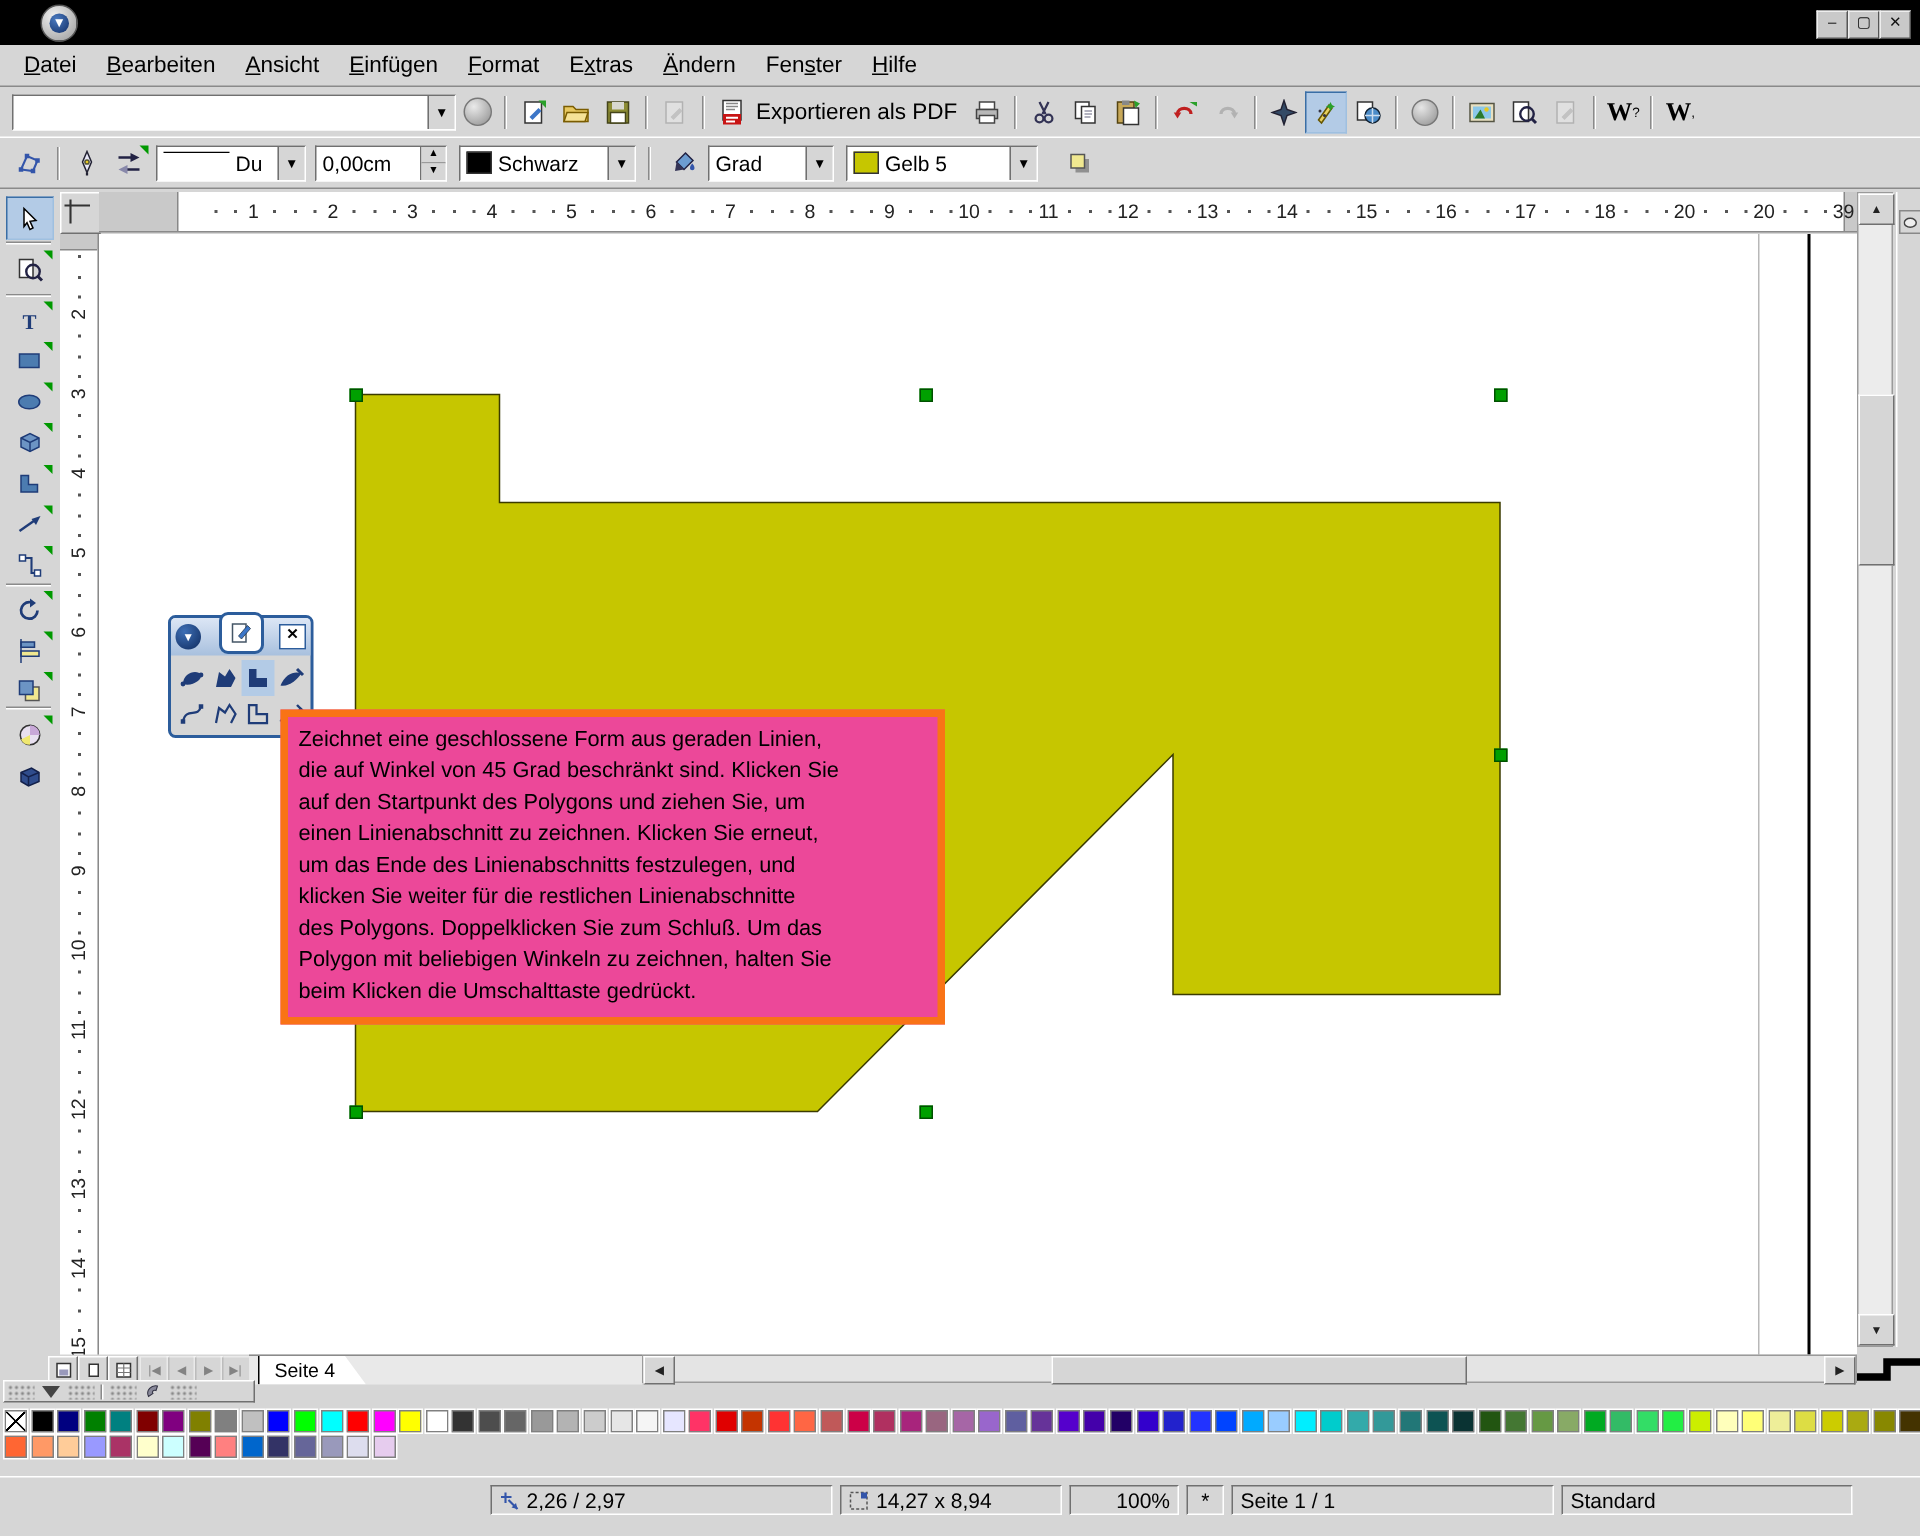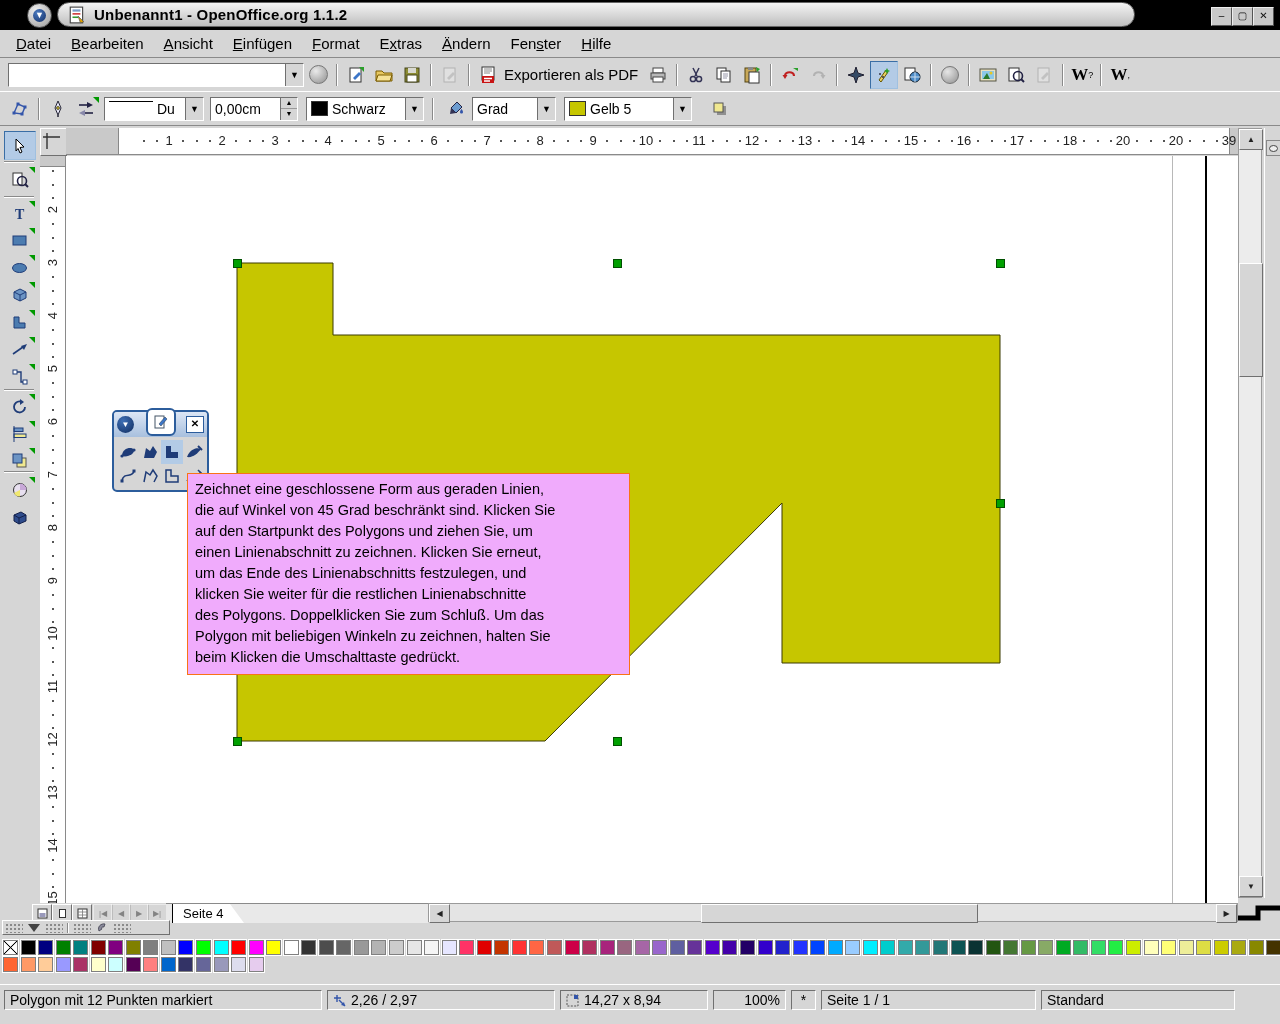--- a/index.html
+++ b/index.html
@@ -70,21 +70,21 @@
     display:flex;align-items:center;justify-content:space-between;padding:0 3px;position:relative}
   #fb-menu{width:17px;height:17px;border-radius:50%;background:radial-gradient(circle at 35% 30%,#3E6FB5,#0F2B5E);
     color:#FFF;font-size:8px;text-align:center;line-height:17px}
   #fb-grip{position:absolute;left:50%;top:-4px;transform:translateX(-50%);width:26px;height:24px;background:#FFF;
     border:2px solid #2C5D9C;border-radius:6px;display:flex;align-items:center;justify-content:center}
   #fb-close{width:16px;height:15px;background:#FFF;border:1px solid #2C5D9C;font-weight:bold;
     font-size:10px;line-height:14px;text-align:center}
   #floatbar .grid{display:grid;grid-template-columns:repeat(4,22px);grid-auto-rows:24px;padding:3px 0 0 3px}
   .fbtool{display:flex;align-items:center;justify-content:center;border:1px solid transparent}
   
-  #tooltip{left:187px;top:473px;width:443px;background:#f0abfc;border:1px solid #f97316;
+  #tooltip{left:187px;top:473px;width:443px;background:#ec4899;border:5px solid #f97316;
     padding:5px 0 6px 7px;box-sizing:border-box;font-size:14.5px;line-height:21px;white-space:pre-line;color:#000}
   
   #tabrow{left:30px;top:903px;width:398px;height:20px;background:#D6D6D6}
   .tinybtn{position:absolute;top:1px;width:18px;height:17px;background:#D6D6D6;border:1px solid;
     border-color:#FFF #707070 #707070 #FFF;display:flex;align-items:center;justify-content:center;font-size:8px;color:#333}
   #tabstrip{position:absolute;left:136px;top:0;width:262px;height:19px;background:#E9E9E9;border-top:1px solid #8a8a8a}
   #pagetab{position:absolute;left:6px;top:0;width:72px;height:19px;background:#FFF;border-left:1px solid #000;
     clip-path:polygon(0 0,58px 0,72px 19px,0 19px);font-size:13px;padding:2px 0 0 10px;box-sizing:border-box}
   #hscroll{left:428px;top:903px;width:810px;height:19px;background:#E4E4E4;border:1px solid #9a9a9a;box-sizing:border-box}
   .scrollbtn{position:absolute;background:#D6D6D6;border:1px solid;border-color:#FFF #707070 #707070 #FFF;
@@ -114,30 +114,20 @@
     display:flex;align-items:center;padding:0 5px;box-sizing:border-box;font-size:14px;white-space:nowrap;gap:5px}
   #bottomedge{left:0;top:1014px;width:1280px;height:10px;background:#D6D6D6;border-bottom:3px solid #000}
   svg{display:block}
 </style>
 </head>
 <body>
 
 <div class="abs" id="titlebar">
   <div class="abs" id="tb-roundbtn">
     <div class="inner">▼</div>
-  </div>
-  <div class="abs" id="tb-capsule">
-    <svg class="icn" width="16" height="16" viewBox="0 0 16 16">
-      <rect x="2" y="1" width="11" height="14" fill="#FFF" stroke="#444"></rect>
-      <rect x="4" y="3" width="7" height="2" fill="#7A9CC8"></rect>
-      <path d="M4 7 L11 7" stroke="#C33" stroke-width="1.4"></path>
-      <path d="M4 10 L9 10" stroke="#393" stroke-width="1.4"></path>
-      <path d="M9 9 L14 14 L11 15 Z" fill="#E0A000" stroke="#555" stroke-width=".6"></path>
-    </svg>
-    <span class="title">Unbenannt1 - OpenOffice.org 1.1.2</span>
   </div>
   <div class="abs winbtn" style="left:1211px">–</div>
   <div class="abs winbtn" style="left:1232px">▢</div>
   <div class="abs winbtn" style="left:1253px">✕</div>
 </div>
 
 <div class="abs" id="menubar">
     <span class="menu-item"><u>D</u>atei</span>
     <span class="menu-item"><u>B</u>earbeiten</span>
     <span class="menu-item"><u>A</u>nsicht</span>
@@ -864,23 +854,20 @@
       <div class="sw" style="background: rgb(0, 102, 204);"></div>
       <div class="sw" style="background: rgb(51, 51, 102);"></div>
       <div class="sw" style="background: rgb(102, 102, 153);"></div>
       <div class="sw" style="background: rgb(153, 153, 187);"></div>
       <div class="sw" style="background: rgb(221, 221, 238);"></div>
       <div class="sw" style="background: rgb(230, 204, 238);"></div>
     </div>
 </div>
 
 <div class="abs" id="statusbar">
-  <div class="scell" style="left:4px;width:318px">
-    <span>Polygon mit 12 Punkten markiert</span>
-  </div>
   <div class="scell" style="left:327px;width:228px">
     <svg width="13" height="13" viewBox="0 0 13 13">
       <path d="M1 4 H8 M4 1 V8" stroke="#3355AA" stroke-width="1.4"></path>
         <path d="M6 6 L12 12" stroke="#3355AA" stroke-width="1.4"></path>
         <path d="M12 12 L8 11 L11 8 Z" fill="#3355AA"></path>
     </svg>
     <span>2,26 / 2,97</span>
   </div>
   <div class="scell" style="left:560px;width:148px">
     <svg width="13" height="13" viewBox="0 0 13 13">

